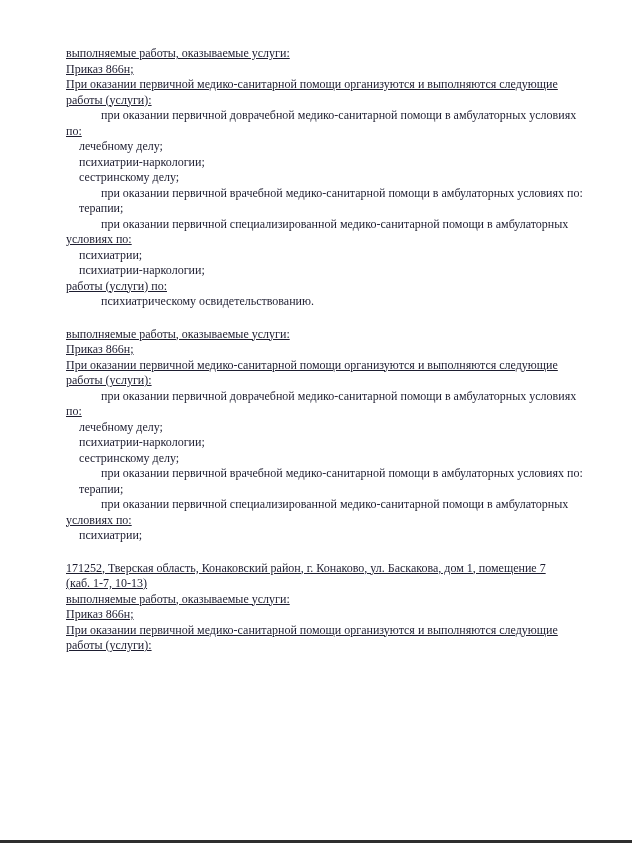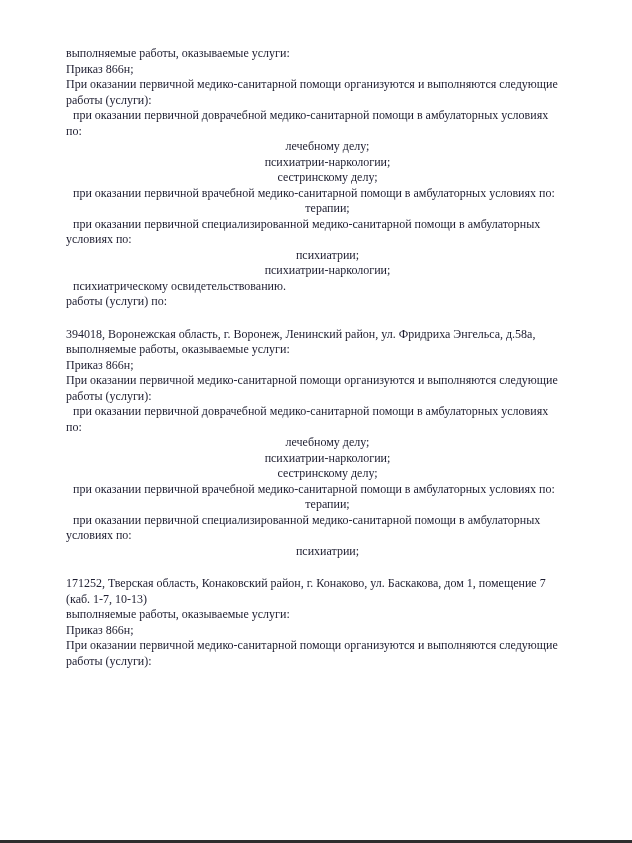--- a/index.html
+++ b/index.html
@@ -22,23 +22,23 @@
     font-family: "Liberation Serif", "DejaVu Serif", serif;
     font-size: 12px;
     line-height: 15.5px;
   }
   .section {
     margin-bottom: 17px;
   }
   .line {
     white-space: nowrap;
   }
-  .indent-0 { padding-left: 0; }
-  .indent-1 { padding-left: 7px; }
-  .indent-2 { padding-left: 13px; text-align: center; }
+  .indent-0 { padding-left: 0; text-decoration: underline; }
+  .indent-1 { padding-left: 7px; margin-left: 28px; }
+  .indent-2 { padding-left: 13px; }
   .bottom-bar {
     position: absolute;
     left: 0;
     right: 0;
     bottom: 0;
     height: 3.5px;
   }
 </style>
 </head>
 <body>
@@ -54,25 +54,24 @@
         <div class="line indent-0">по:</div>
         <div class="line indent-2">лечебному делу;</div>
         <div class="line indent-2">психиатрии-наркологии;</div>
         <div class="line indent-2">сестринскому делу;</div>
         <div class="line indent-1">при оказании первичной врачебной медико-санитарной помощи в амбулаторных условиях по:</div>
         <div class="line indent-2">терапии;</div>
         <div class="line indent-1">при оказании первичной специализированной медико-санитарной помощи в амбулаторных</div>
         <div class="line indent-0">условиях по:</div>
         <div class="line indent-2">психиатрии;</div>
         <div class="line indent-2">психиатрии-наркологии;</div>
+        <div class="line indent-0">работы (услуги) по:</div>
         <div class="line indent-1">психиатрическому освидетельствованию.</div>
-        <div class="line indent-0">работы (услуги) по:</div>
       </div>
       <div class="section">
-        <div class="line indent-0">394018, Воронежская область, г. Воронеж, Ленинский район, ул. Фридриха Энгельса, д.58а,</div>
         <div class="line indent-0">выполняемые работы, оказываемые услуги:</div>
         <div class="line indent-0">Приказ 866н;</div>
         <div class="line indent-0">При оказании первичной медико-санитарной помощи организуются и выполняются следующие</div>
         <div class="line indent-0">работы (услуги):</div>
         <div class="line indent-1">при оказании первичной доврачебной медико-санитарной помощи в амбулаторных условиях</div>
         <div class="line indent-0">по:</div>
         <div class="line indent-2">лечебному делу;</div>
         <div class="line indent-2">психиатрии-наркологии;</div>
         <div class="line indent-2">сестринскому делу;</div>
         <div class="line indent-1">при оказании первичной врачебной медико-санитарной помощи в амбулаторных условиях по:</div>

